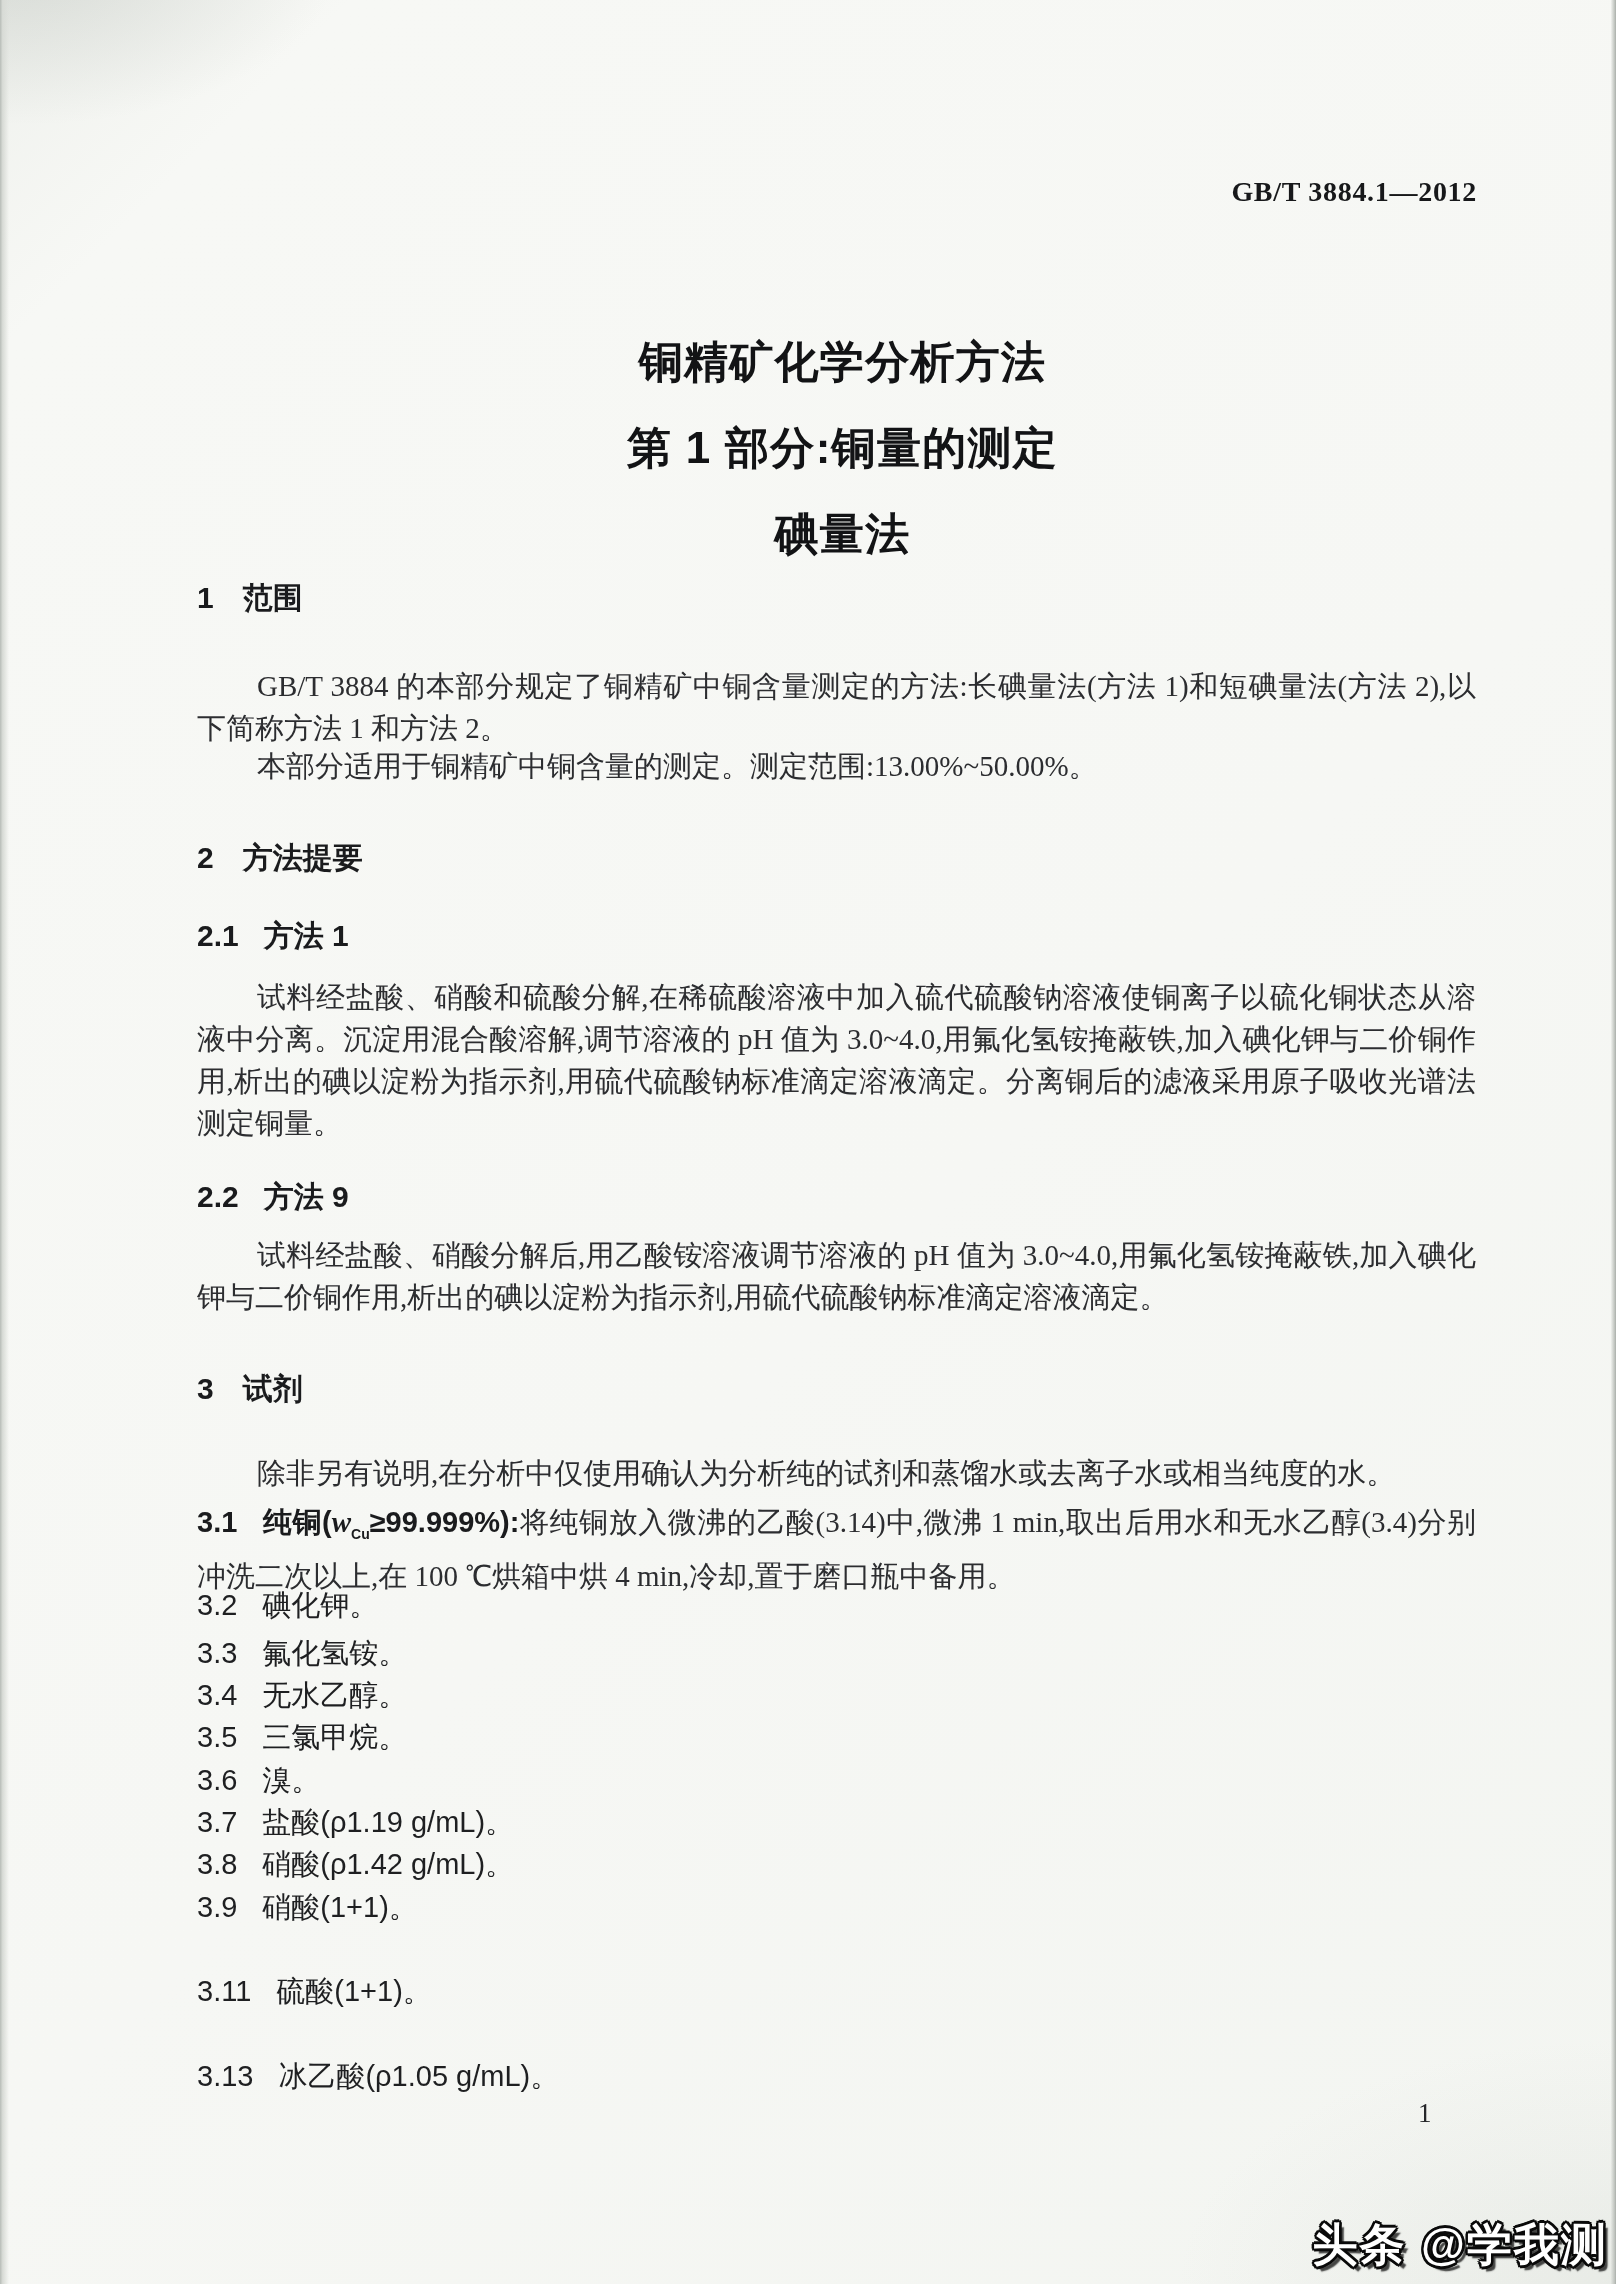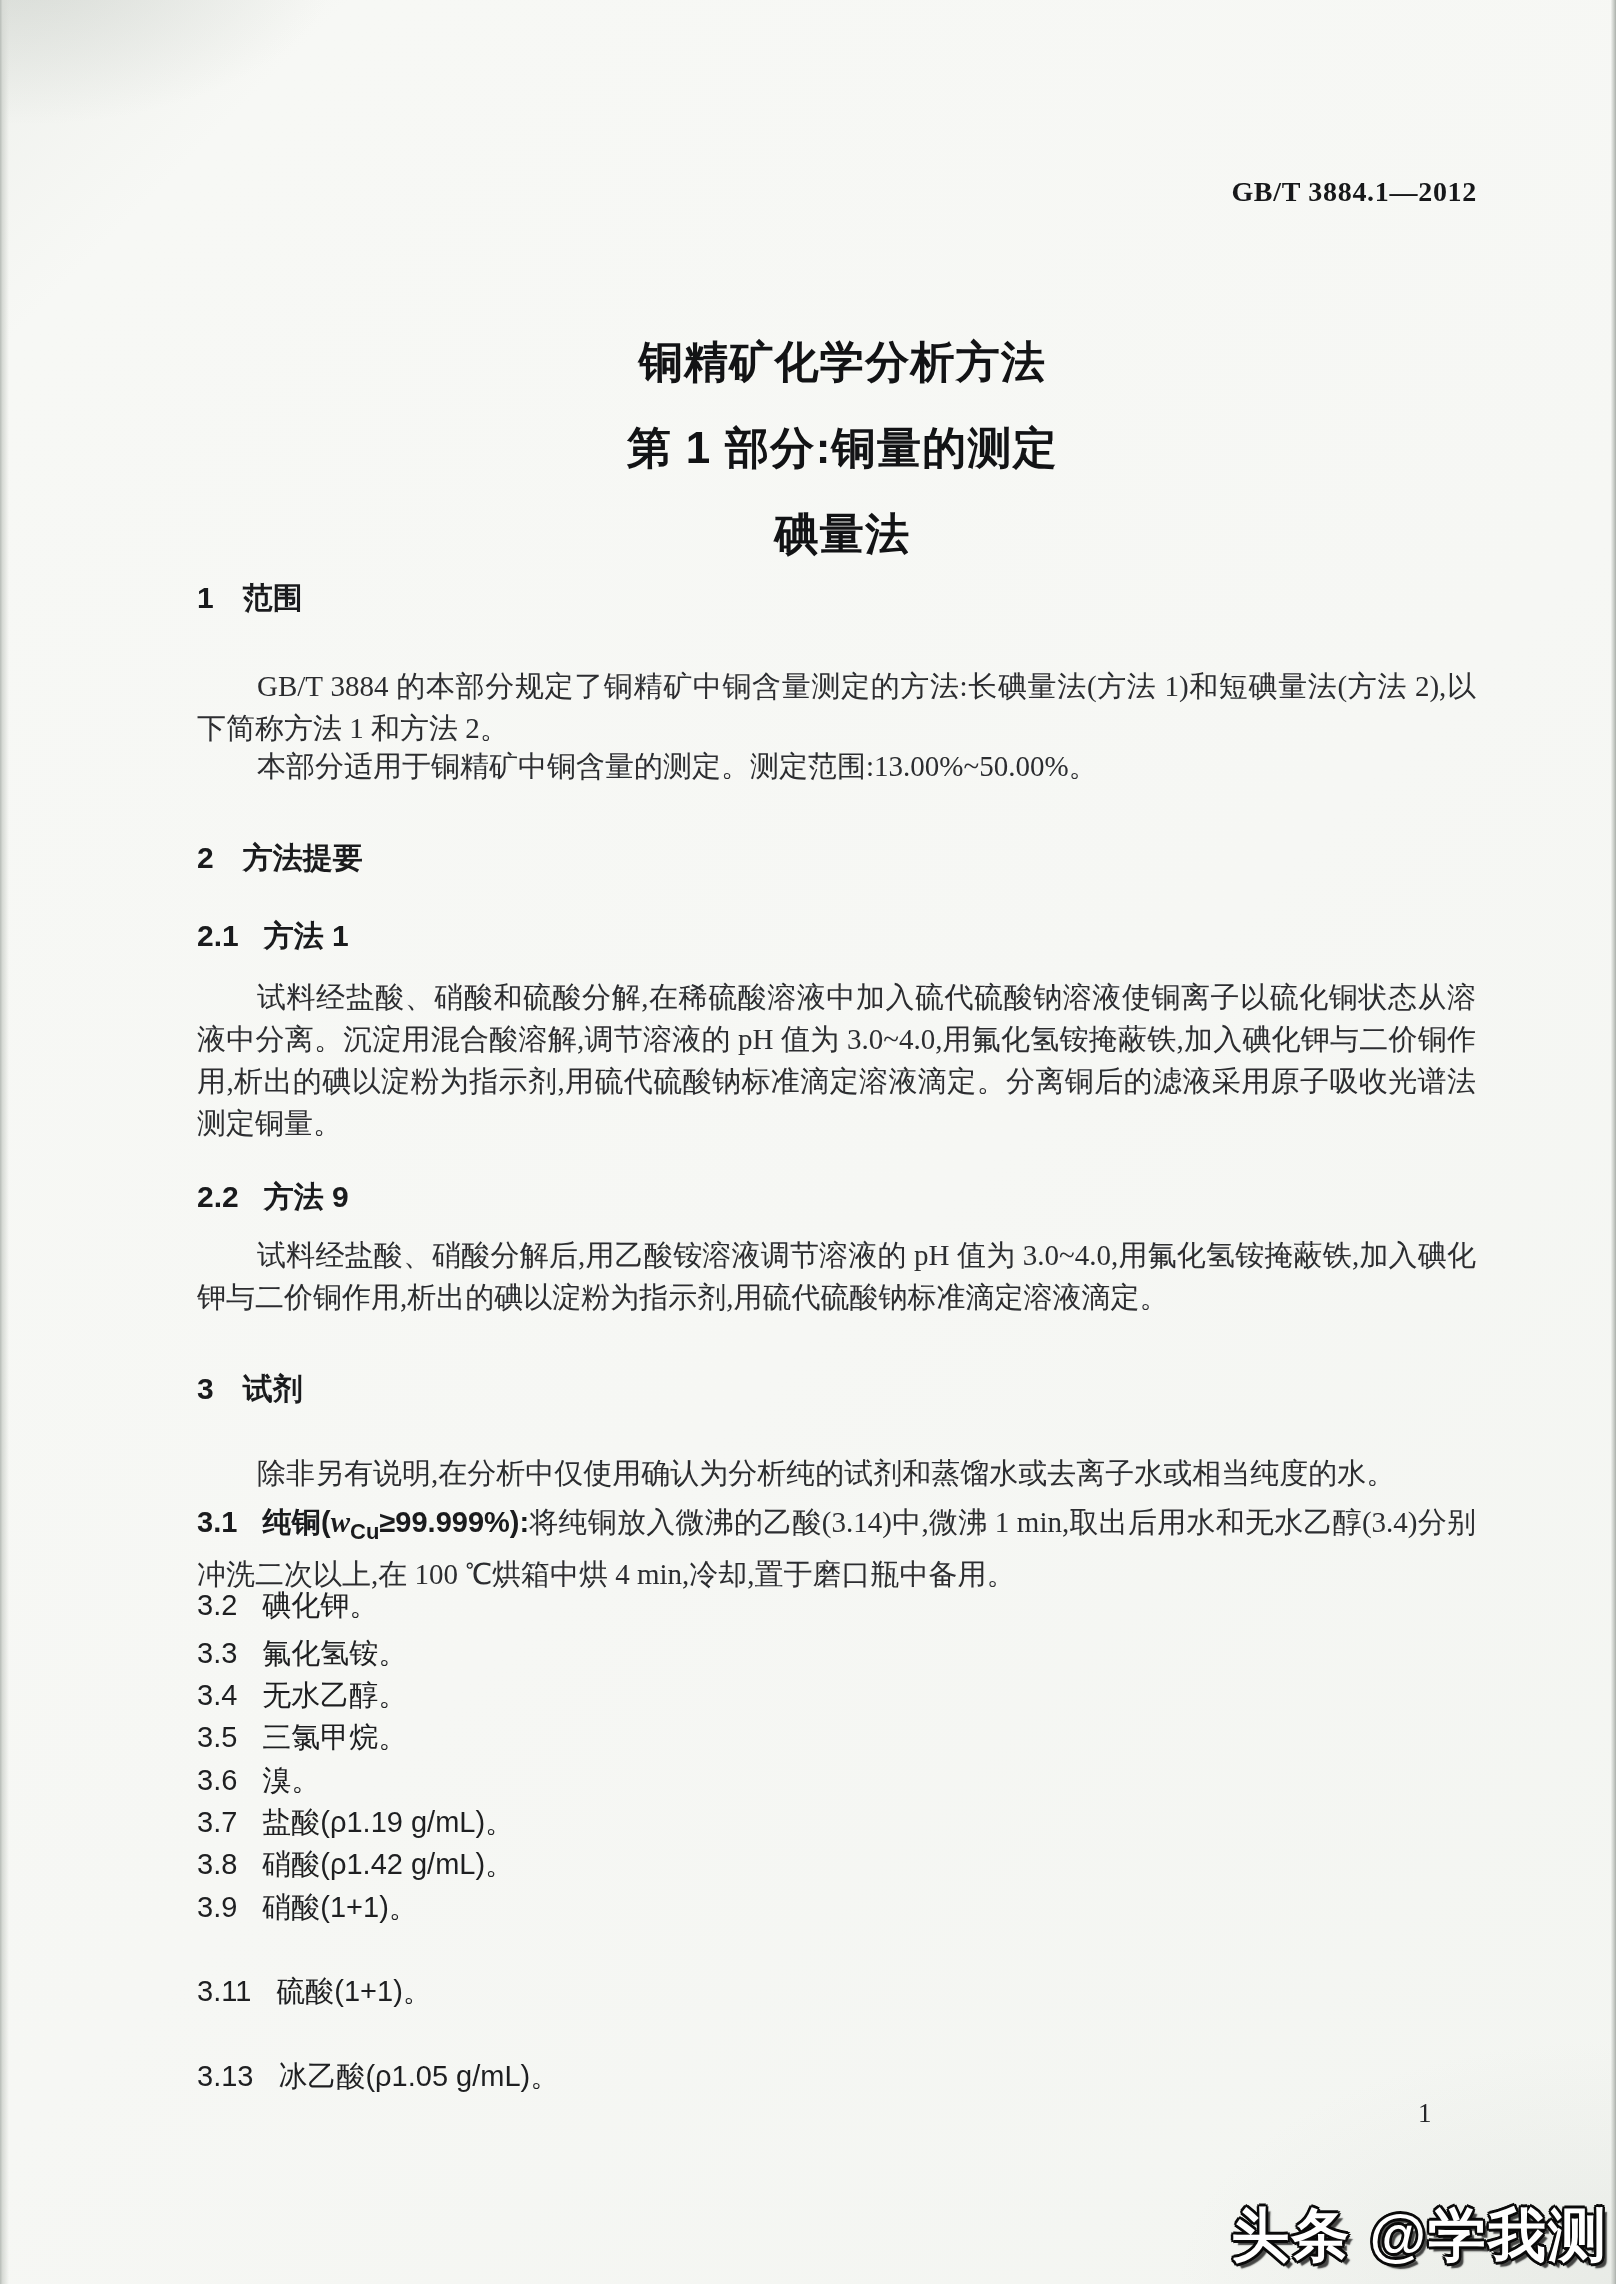--- a/index.html
+++ b/index.html
@@ -66,40 +66,40 @@
   .clause-num {
     font-family: "Liberation Sans", sans-serif;
     font-weight: bold; color: #1a1b1d;
     margin-right: 25px;
   }
   .clause-term {
     font-family: "Liberation Sans", sans-serif;
     font-weight: bold; color: #1a1b1d;
   }
   .var-sym { font-style: italic; font-family: "Liberation Serif", serif; }
-  .var-sub { font-size: 22px; vertical-align: sub; font-style: normal; }
+  .var-sub { font-size: 14px; vertical-align: sub; font-style: normal; }
 
   .item {
     position: absolute; left: 197px; width: 1279px;
     font-family: "Liberation Sans", sans-serif;
     font-weight: normal; font-size: 29px; line-height: 43px;
     color: #1e1f21; white-space: nowrap;
   }
   .item .num { display: inline-block; margin-right: 25px; }
 
   .page-num {
     position: absolute; left: 1418px; top: 2098px;
     font-family: "Liberation Serif", serif;
     font-size: 27px; color: #26272a;
   }
 
   .watermark {
     position: absolute; right: 9px; bottom: 9px;
     font-family: "Liberation Sans", sans-serif;
-    font-weight: bold; font-size: 58px; letter-spacing: 2px;
+    font-weight: bold; font-size: 45px; letter-spacing: 2px;
     color: #ffffff; white-space: nowrap;
     text-shadow:
       -2.6px 0 0 #0a0a0a, 2.6px 0 0 #0a0a0a, 0 -2.6px 0 #0a0a0a, 0 2.6px 0 #0a0a0a,
       -2px -2px 0 #0a0a0a, 2px -2px 0 #0a0a0a, -2px 2px 0 #0a0a0a, 2px 2px 0 #0a0a0a,
       4.6px 4.6px 1.3px rgba(10,10,10,0.75);
   }
 </style>
 </head>
 <body>
 

